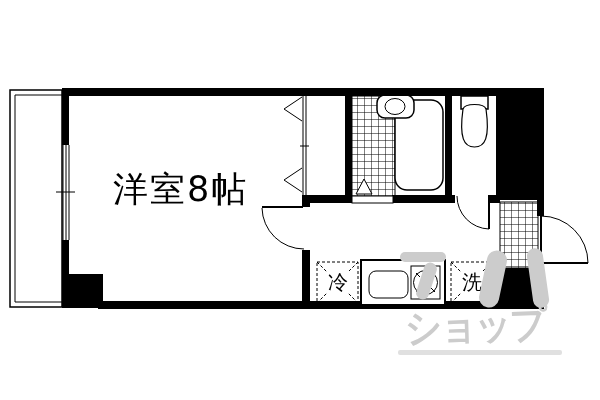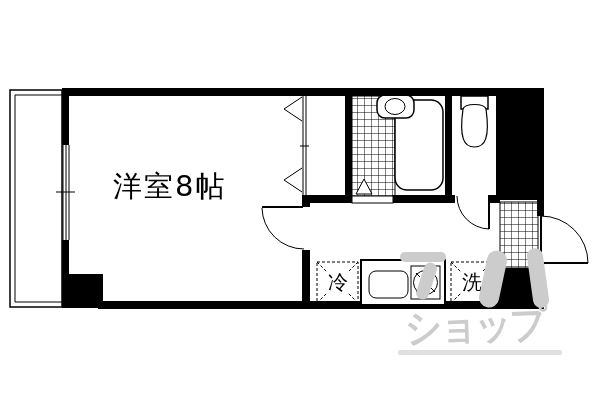--- a/index.html
+++ b/index.html
@@ -6,21 +6,21 @@
   .stage{
     position:relative;width:600px;height:400px;background:#fff;overflow:hidden;
     font-family:"DejaVu Sans",sans-serif;
   }
   .stage svg{position:absolute;left:0;top:0;}
   .label{
     position:absolute;color:#000;white-space:nowrap;line-height:1;
     font-family:"DejaVu Sans",sans-serif;
   }
   .room-label{
-    left:113px;top:172px;font-size:29px;font-weight:500;letter-spacing:2px;
+    left:113px;top:172px;font-size:35px;font-weight:500;letter-spacing:2px;
   }
   .appliance-label{
     transform:translate(-50%,-50%);font-size:20px;font-weight:500;
     background:#fff;padding:1px 1px;z-index:3;
   }
   .fridge-label{left:338px;top:282px;}
   .washer-label{left:472px;top:282px;}
   .watermark-text{
     position:absolute;left:404px;top:301px;z-index:6;
     font-size:40px;font-weight:bold;letter-spacing:-3px;color:#cccccc;

